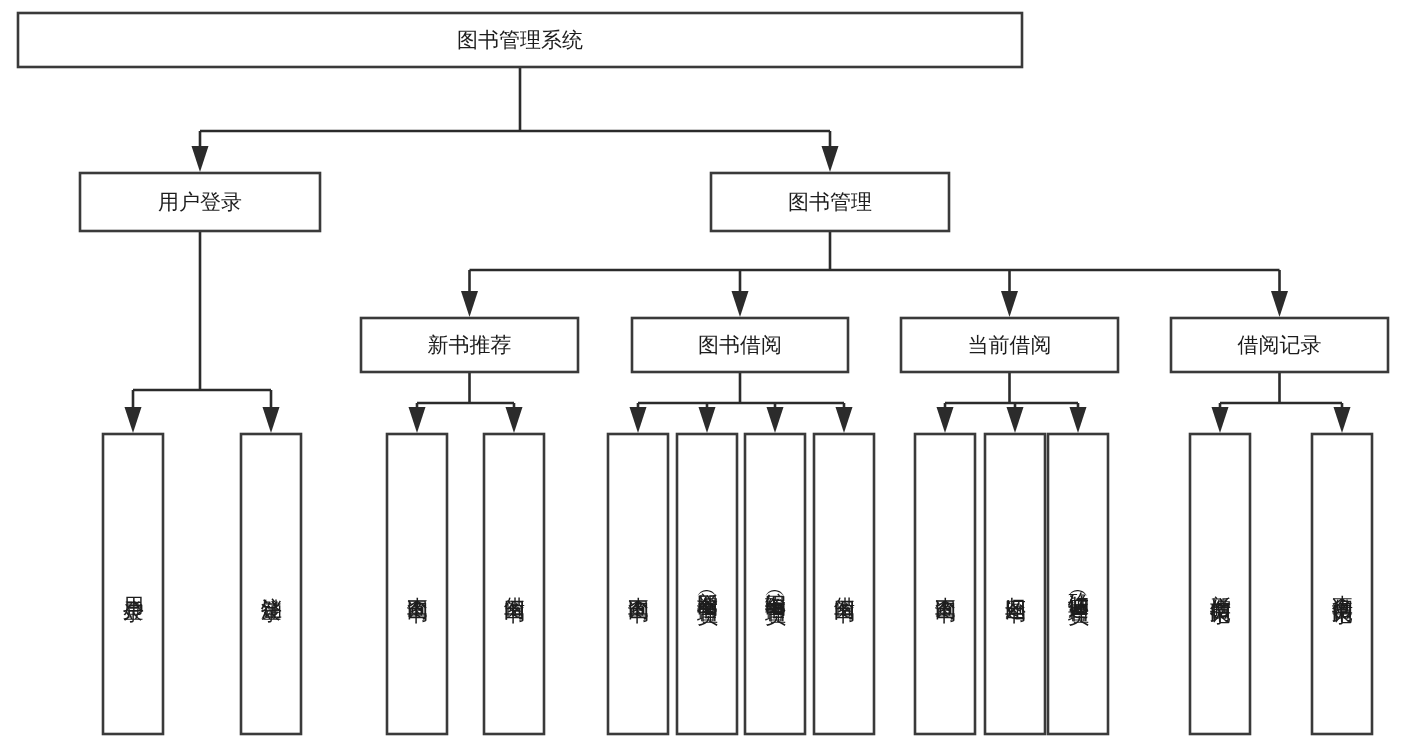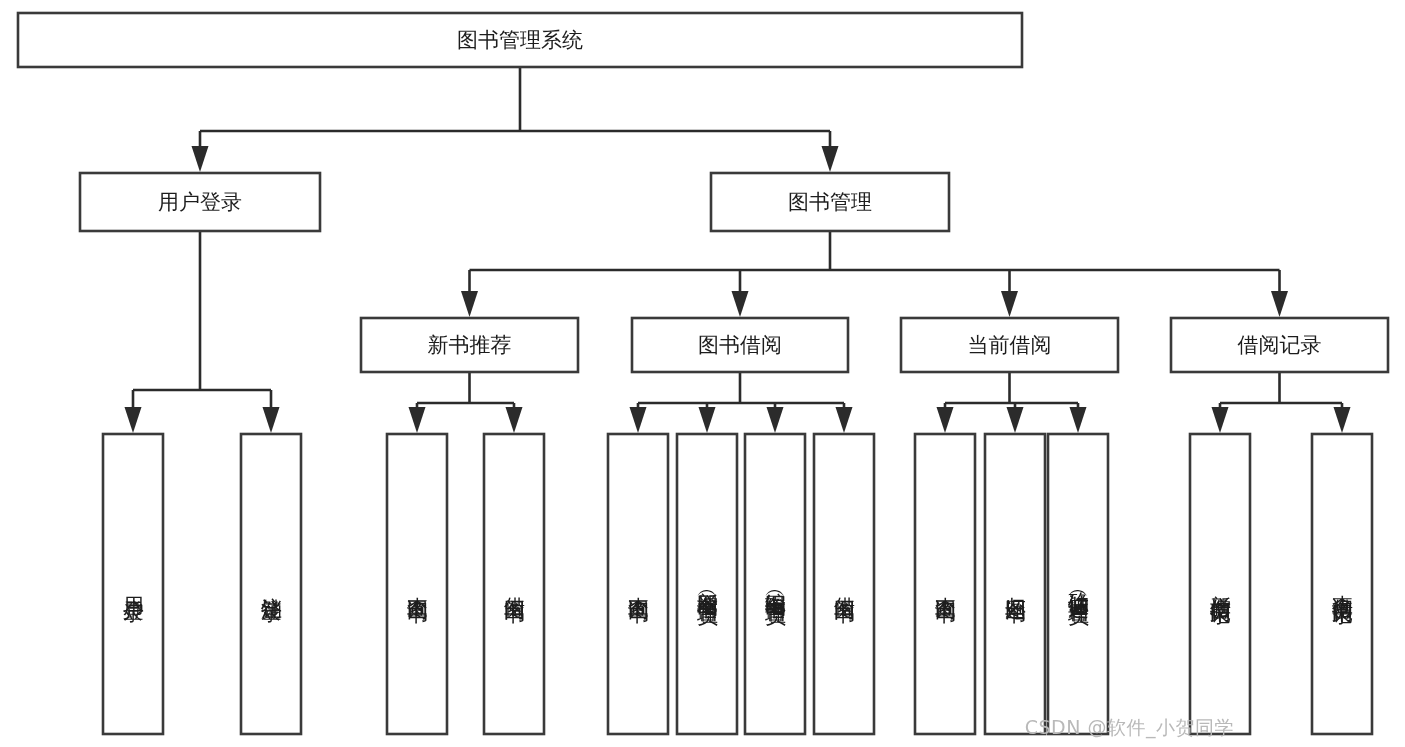--- a/index.html
+++ b/index.html
@@ -203,14 +203,13 @@
       <div class="vlabel-wrap" style="left: 1048px; top: 434px; width: 60px; height: 300px;">
         <span class="node-label-v">确认归还（管理员）</span>
       </div>
       <div class="vlabel-wrap" style="left: 1190px; top: 434px; width: 60px; height: 300px;">
         <span class="node-label-v">新增借阅记录</span>
       </div>
       <div class="vlabel-wrap" style="left: 1312px; top: 434px; width: 60px; height: 300px;">
         <span class="node-label-v">查询借阅记录</span>
       </div>
     </div>
-  <div class="watermark">CSDN @软件_小贺同学</div>
 </div>
 
 </body></html>

